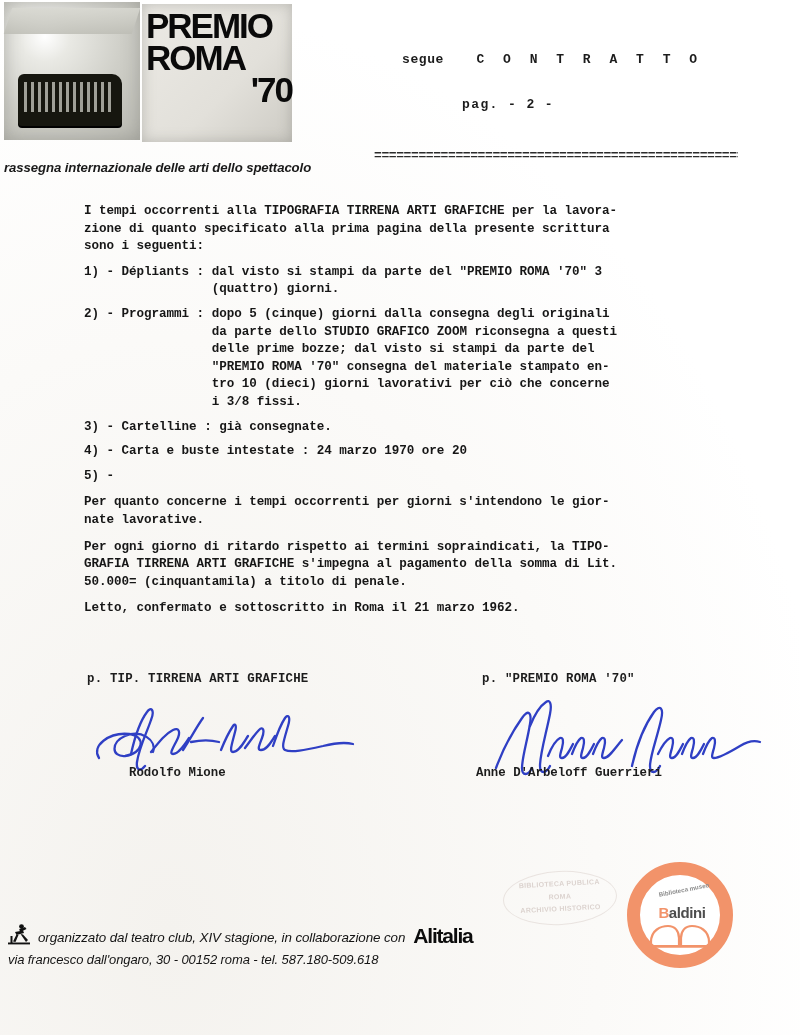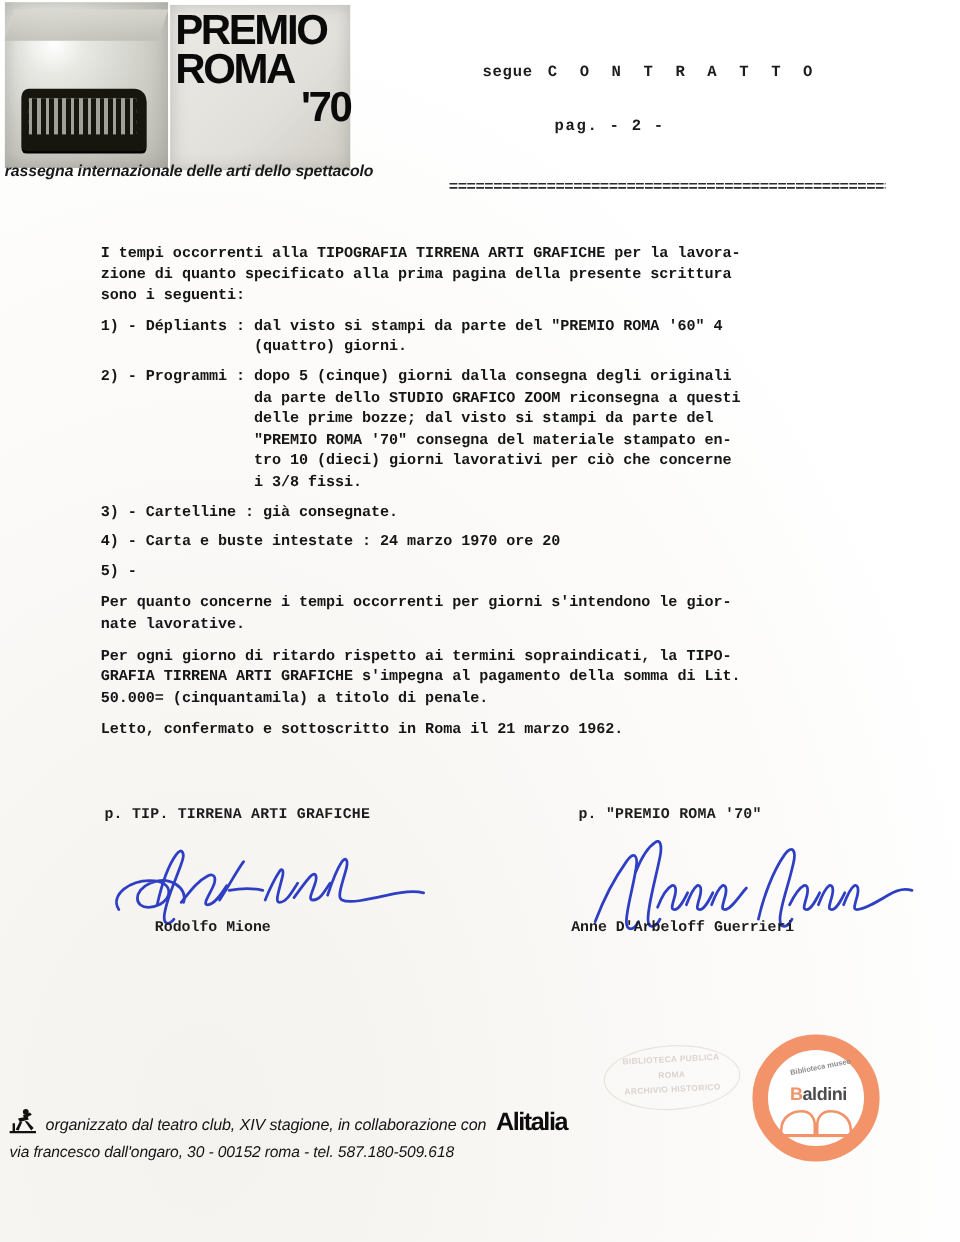--- a/index.html
+++ b/index.html
@@ -56,21 +56,21 @@
     font-family:"Liberation Sans", sans-serif;
     font-weight:bold;
     color:#0a0a0a;
     letter-spacing:-2px;
     line-height:.92;
   }
   .lh-l1{font-size:35px;padding:6px 0 0 4px;}
   .lh-l2{font-size:35px;padding:0 0 0 4px;}
   .lh-l3{font-size:35px;padding:0 0 0 4px;text-align:right;}
   .lh-tag{
-    position:absolute;left:4px;top:135px;
+    position:absolute;left:4px;top:160px;
     font-family:"Liberation Sans", sans-serif;
     font-style:italic;font-weight:bold;
     font-size:13.2px;color:#1a1a1a;white-space:nowrap;
     letter-spacing:-.1px;
     text-align:center;
   }
 
   
   .hdr-segue{
     position:absolute;left:402px;top:52px;
@@ -184,34 +184,34 @@
     <div class="lh-title">
       <span class="lh-l1">PREMIO</span>
       <span class="lh-l2">ROMA</span>
       <span class="lh-l3">'70</span>
     </div>
   </div>
   <div class="lh-tag">rassegna internazionale delle arti dello spettacolo</div>
 
   <div class="hdr-segue">
     <span>segue</span>
-    <span class="spaced" style="margin-left:4px">C O N T R A T T O</span>
+    <span class="spaced" style="margin-left:24px">C O N T R A T T O</span>
   </div>
   <div class="hdr-pag">pag.   - 2 -</div>
   <div class="hdr-rule">=================================================================</div>
 
   <div class="body">
 
     <div class="para">I tempi occorrenti alla TIPOGRAFIA TIRRENA ARTI GRAFICHE per la lavora-
 zione di quanto specificato alla prima pagina della presente scrittura
 sono i seguenti:</div>
 
     <div class="item">
       <span class="num">1) - </span>
-      <span class="txt">Dépliants : dal visto si stampi da parte del "PREMIO ROMA '60" 4
+      <span class="txt">Dépliants : dal visto si stampi da parte del "PREMIO ROMA '70" 3
             (quattro) giorni.</span>
     </div>
 
     <div class="item">
       <span class="num">2) - </span>
       <span class="txt">Programmi : dopo 5 (cinque) giorni dalla consegna degli originali
             da parte dello STUDIO GRAFICO ZOOM riconsegna a questi
             delle prime bozze; dal visto si stampi da parte del
             "PREMIO ROMA '70" consegna del materiale stampato en-
             tro 10 (dieci) giorni lavorativi per ciò che concerne

